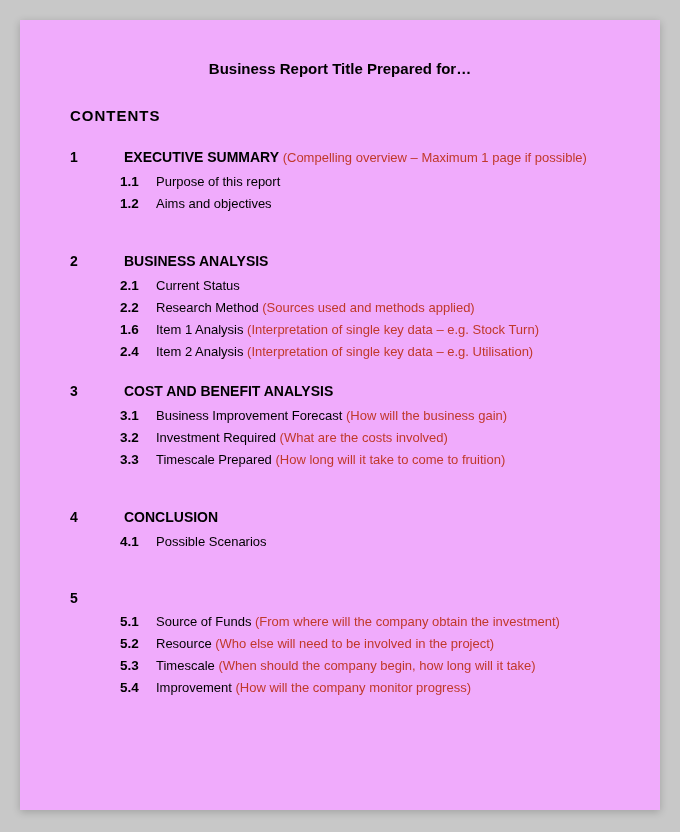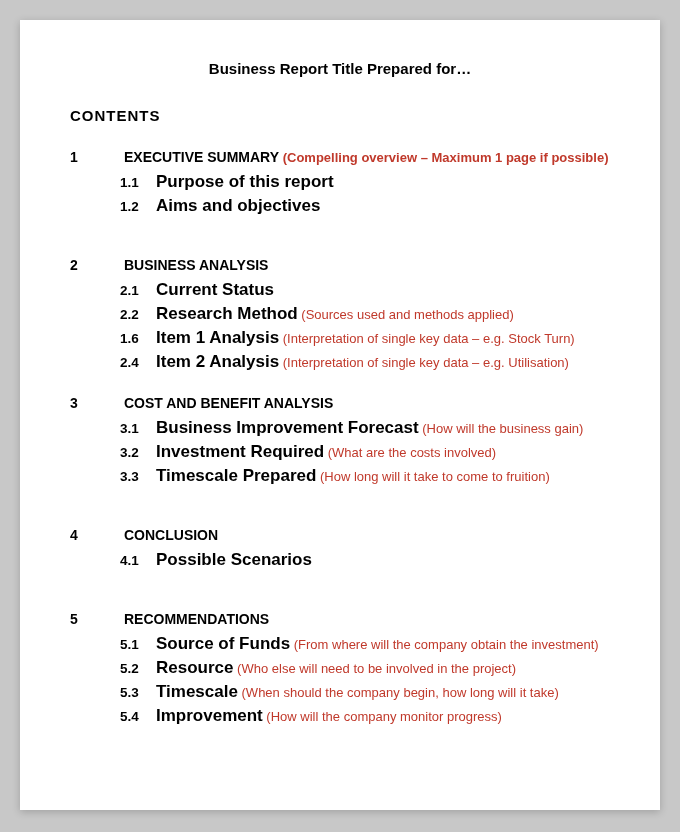--- a/index.html
+++ b/index.html
@@ -10,21 +10,21 @@
     body {
       background: #c8c8c8;
       display: flex;
       justify-content: center;
       align-items: flex-start;
       min-height: 832px;
       padding: 20px;
       font-family: Arial, sans-serif;
     }
     .page {
-      background: #ffffff;
+      background: #f0abfc;
       width: 640px;
       min-height: 790px;
       padding: 40px 50px;
       box-shadow: 0 2px 8px rgba(0,0,0,0.2);
     }
     .title {
       text-align: center;
       font-size: 15px;
       font-weight: bold;
       margin-bottom: 30px;
@@ -54,41 +54,41 @@
     }
     .section-title {
       font-weight: bold;
       font-size: 14px;
       color: #000;
       margin-left: 24px;
     }
     .section-note {
       font-size: 13px;
       color: #c0392b;
-      font-weight: bold;
+      font-weight: normal;
     }
     .sub-items {
       padding-left: 30px;
     }
     .sub-item-row {
       display: flex;
       align-items: baseline;
       margin-bottom: 4px;
       padding-left: 20px;
     }
     .sub-number {
       font-size: 13.5px;
       font-weight: bold;
       color: #000;
       width: 36px;
       flex-shrink: 0;
     }
     .sub-title {
-      font-weight: bold;
-      font-size: 17px;
+      font-weight: normal;
+      font-size: 13px;
       color: #000;
     }
     .sub-note {
       font-size: 13px;
       color: #c0392b;
       font-weight: normal;
     }
     .spacer {
       height: 18px;
     }
@@ -172,21 +172,20 @@
           <div class="sub-item-row">
             <span class="sub-number">4.1</span>
             <span><span class="sub-title">Possible Scenarios</span></span>
           </div>
         </div>
       </div>
       <div class="spacer"></div>
       <div class="section">
         <div class="section-title-row">
           <span class="section-number">5</span>
-          <span><span class="section-title">RECOMMENDATIONS</span></span>
         </div>
         <div class="sub-items">
           <div class="sub-item-row">
             <span class="sub-number">5.1</span>
             <span><span class="sub-title">Source of Funds</span><span class="sub-note"> (From where will the company obtain the investment)</span></span>
           </div>
           <div class="sub-item-row">
             <span class="sub-number">5.2</span>
             <span><span class="sub-title">Resource</span><span class="sub-note"> (Who else will need to be involved in the project)</span></span>
           </div>

